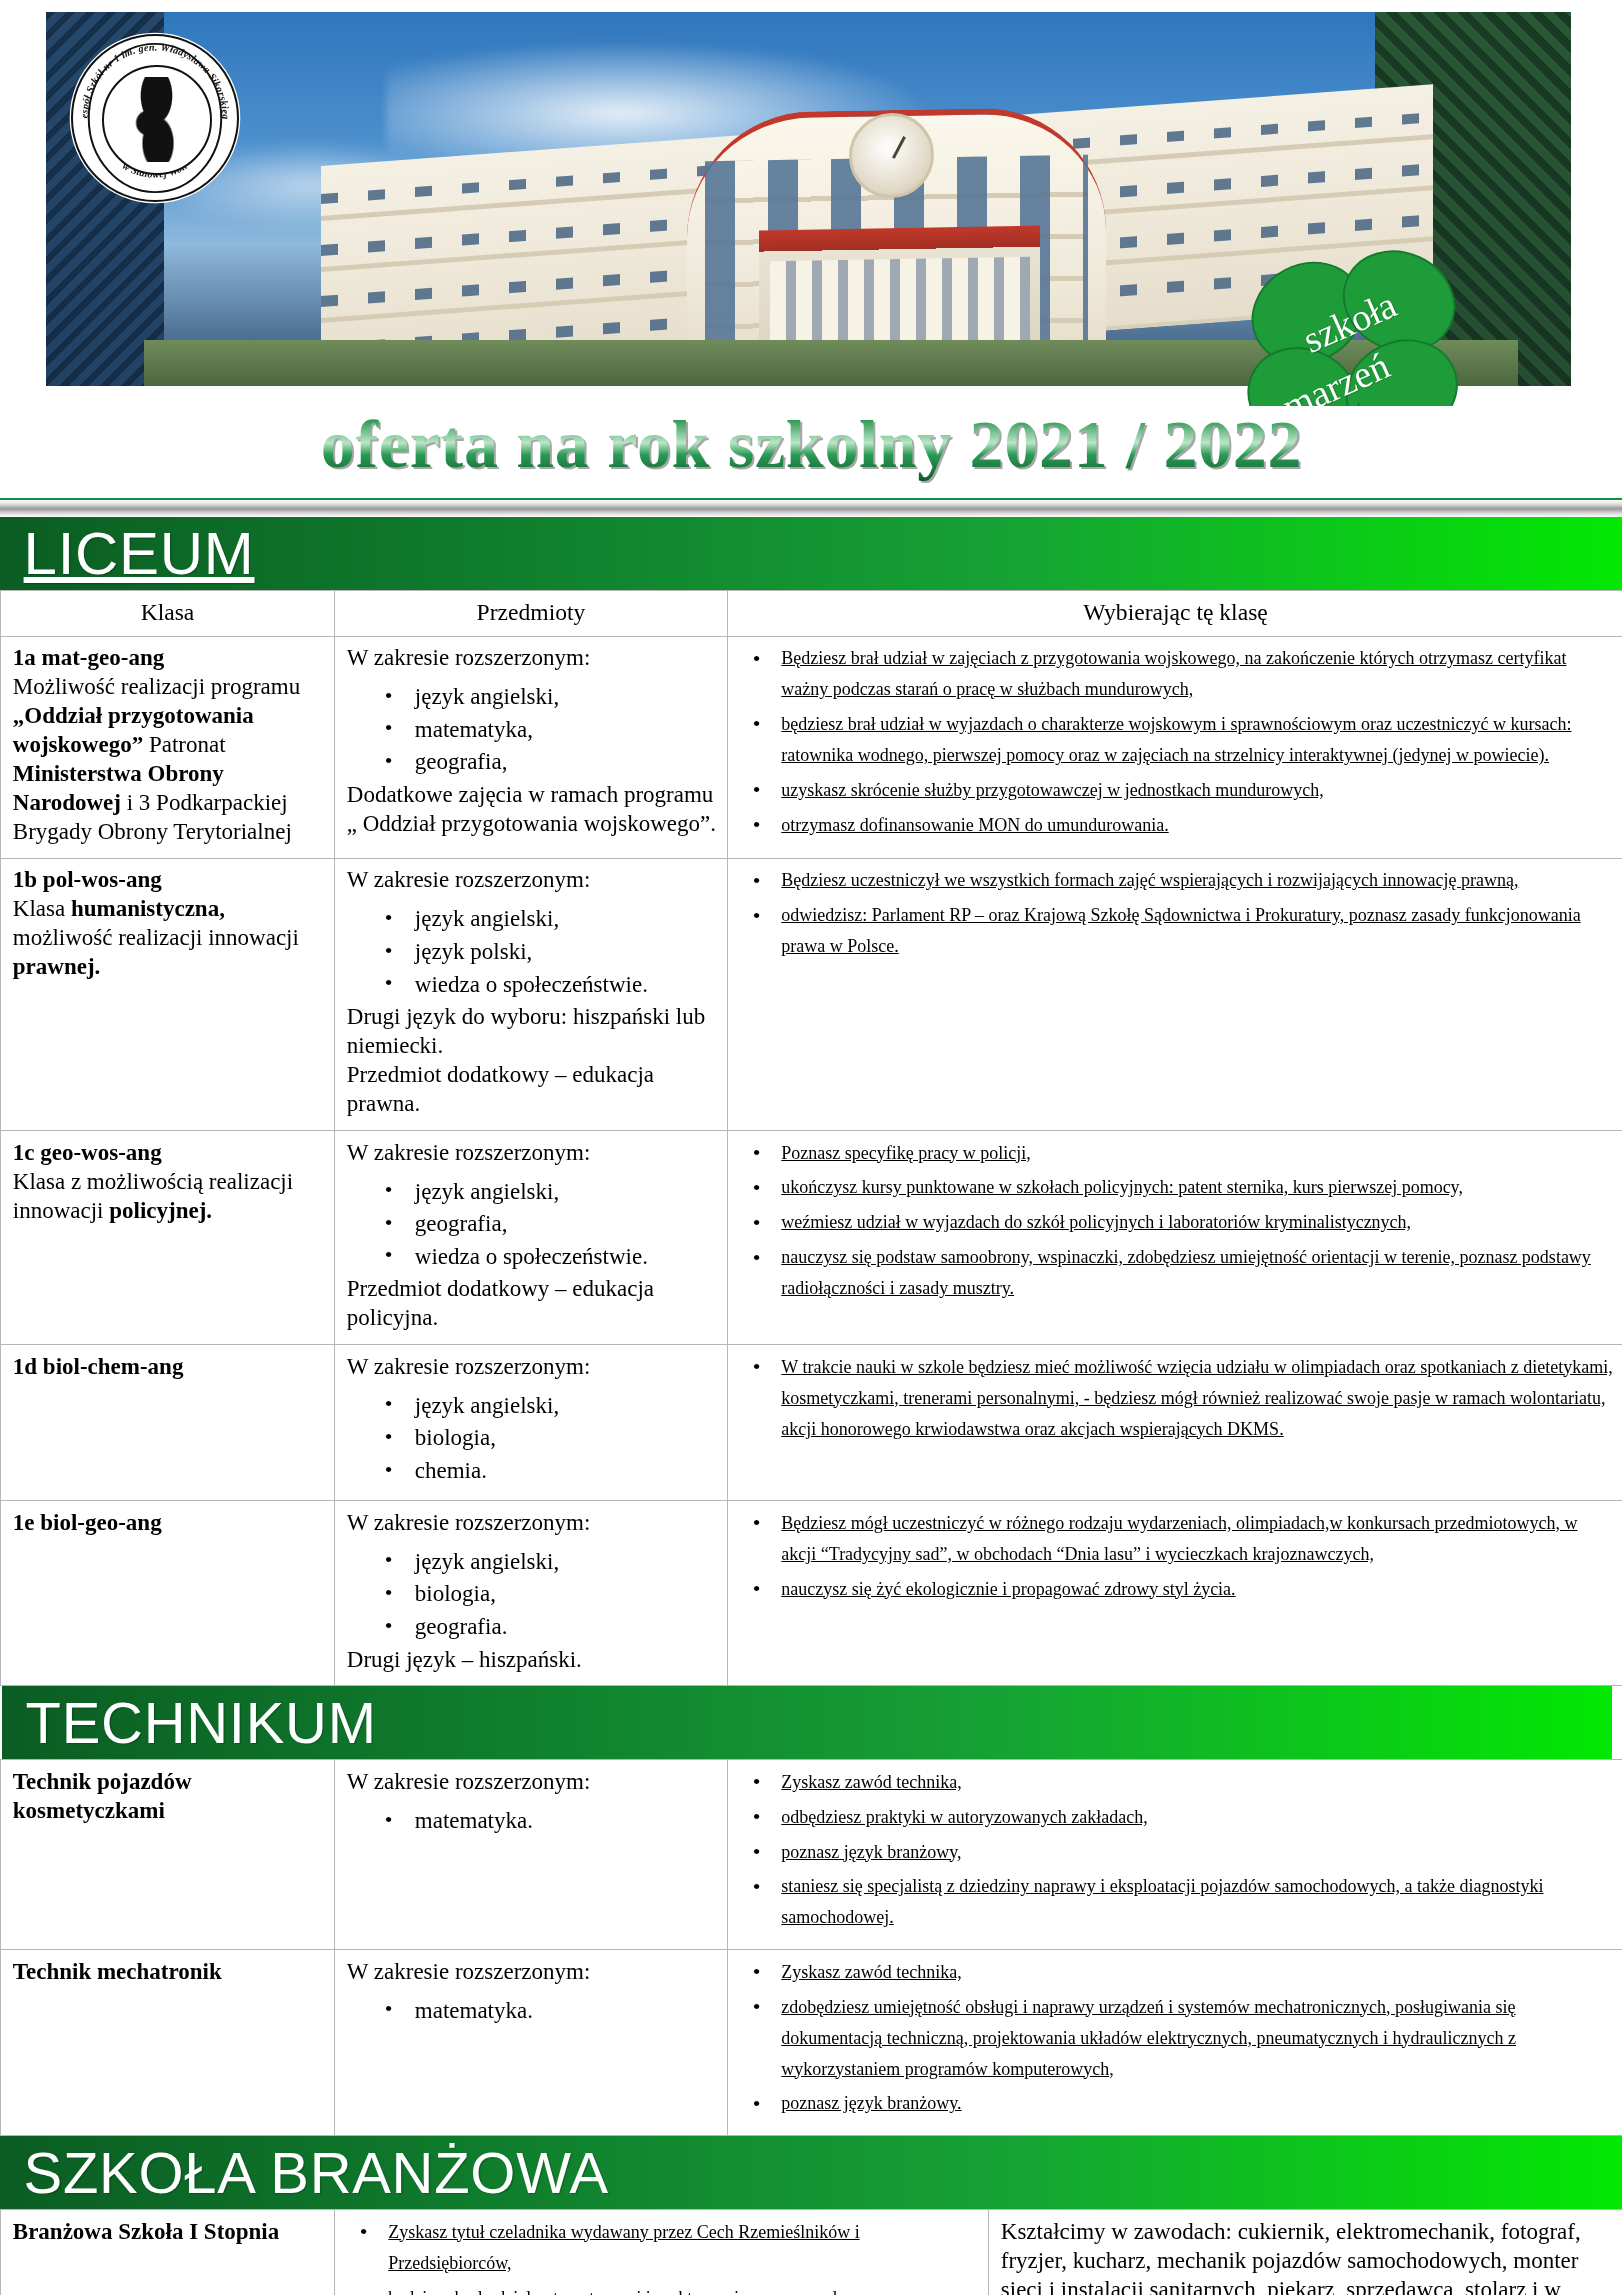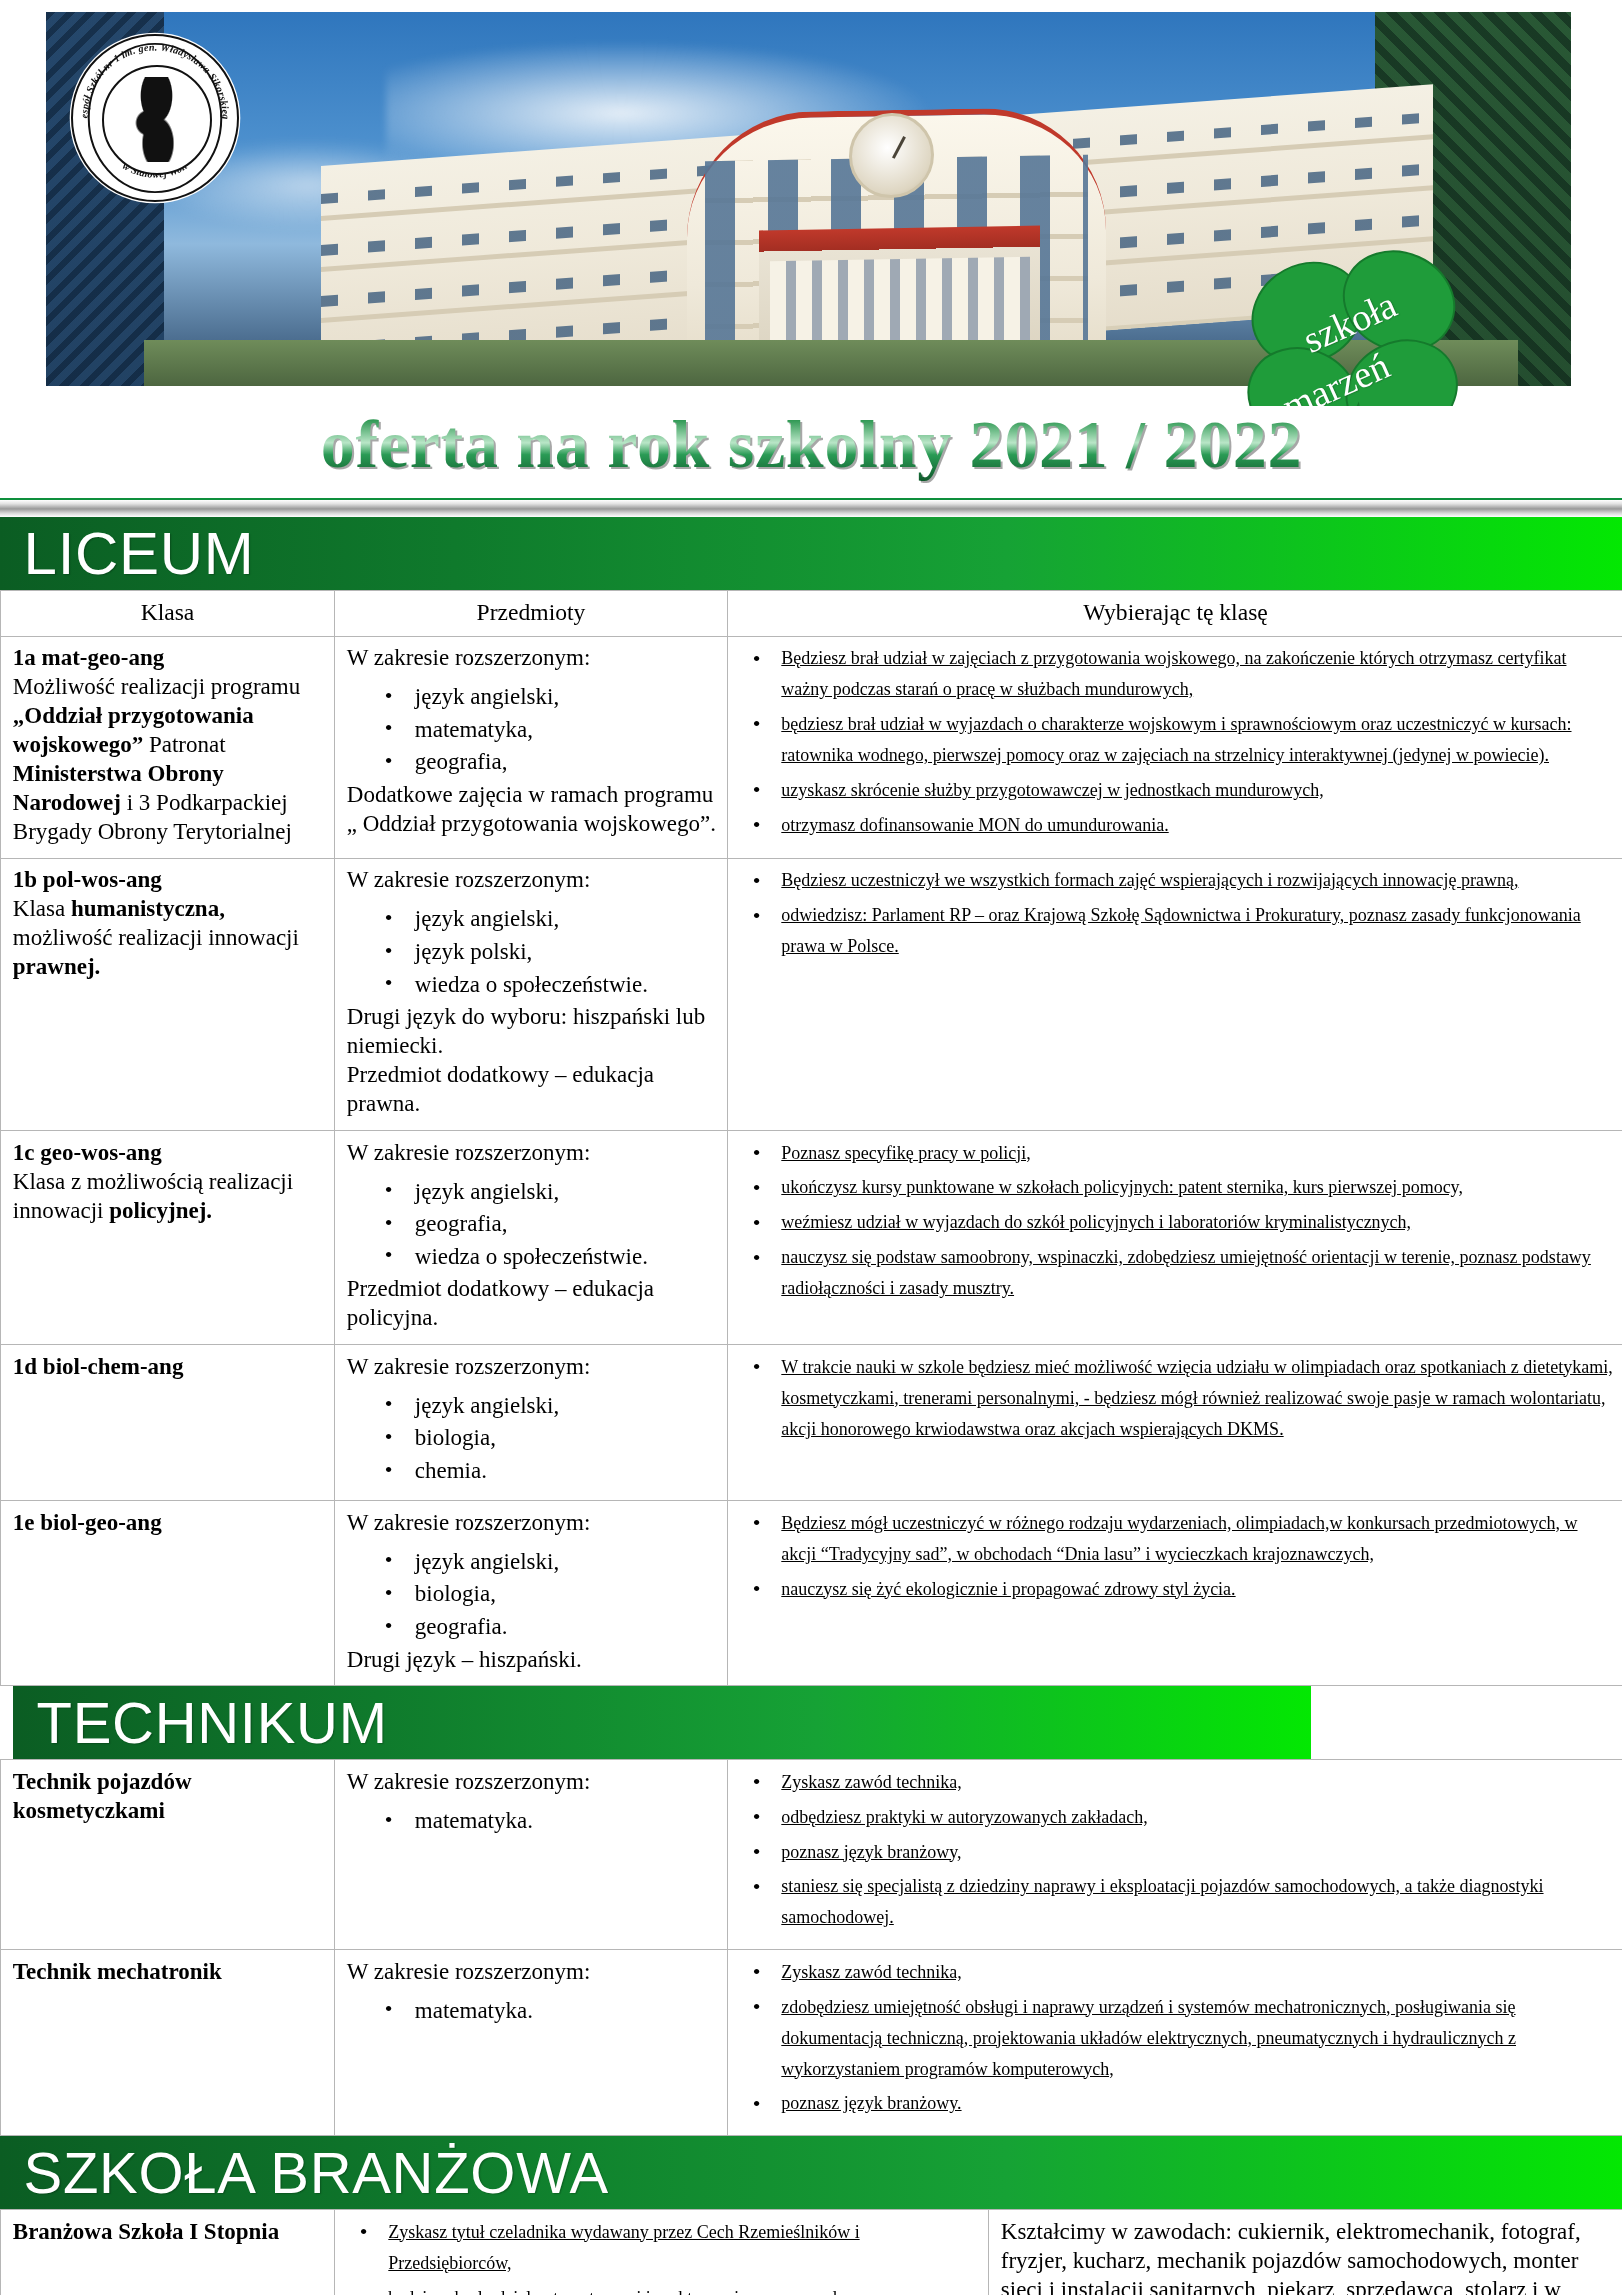--- a/index.html
+++ b/index.html
@@ -168,29 +168,29 @@
     width:1623px;height:17px;
     background:linear-gradient(to bottom,#ffffff 0%,#e3e3e3 22%,#9a9a9a 52%,#d9d9d9 78%,#ffffff 100%);
     border-top:2px solid #0e8f3c;
   }
 
   
   .sec-head{
     position:relative;height:73px;overflow:hidden;
     background:linear-gradient(to right,#0b5d23 0%,#0f7a2c 28%,#16a235 62%,#03e802 100%);
   }
-  .sec-head.indent{margin-left:13px;width:1298px;}
+  .sec-head.indent{margin-left:2px;width:1610px;}
   .sec-head .sec-label{
     position:absolute;left:23.6px;top:2.6px;
     font-family:"Liberation Sans", sans-serif;
     font-weight:normal;font-size:58px;line-height:68px;color:#ffffff;
     letter-spacing:0.7px;
     text-shadow:1.3px 1.3px 1.3px rgba(0,0,0,.22);
   }
-  .sec-head.liceum .sec-label{font-size:60px;}
+  .sec-head.liceum .sec-label{font-size:60px;text-decoration:underline;}
 
   
   table.grid{
     width:1623px;border-collapse:collapse;table-layout:fixed;
     background:#fff;
   }
   table.grid td, table.grid th{
     border:1.3px solid #b6b6b6;
     vertical-align:top;
     padding:6.5px 9.2px 11.8px 11.8px;

